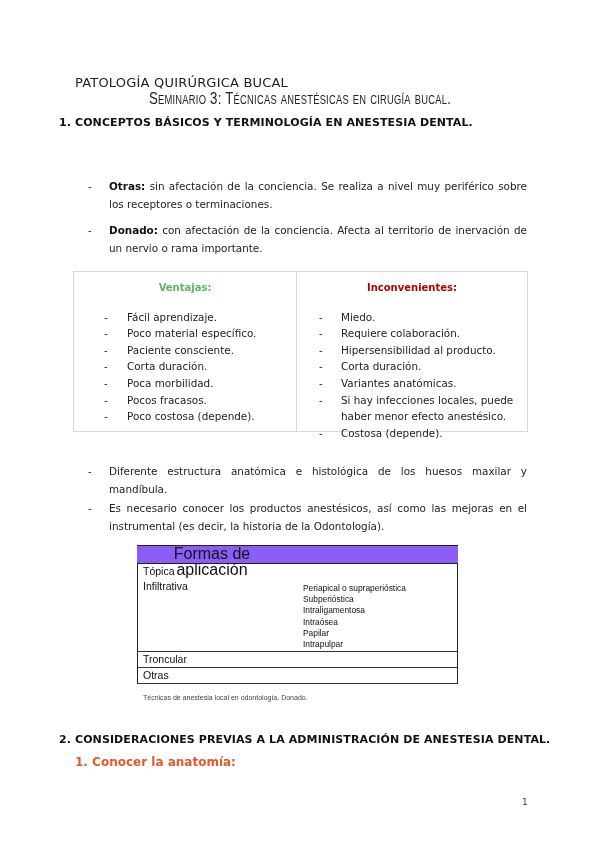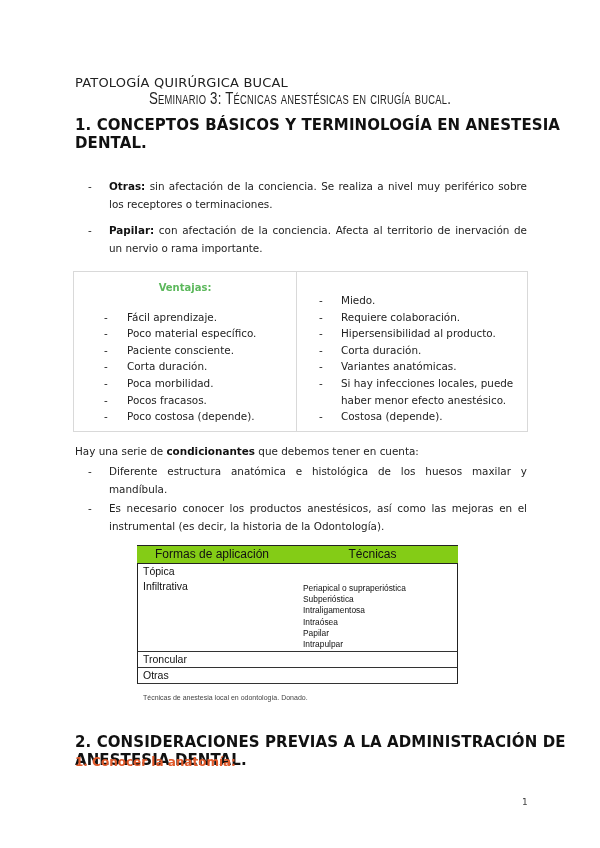--- a/index.html
+++ b/index.html
@@ -5,21 +5,21 @@
   html, body { margin: 0; padding: 0; background: #ffffff; }
   body { width: 600px; height: 848px; position: relative; overflow: hidden;
          font-family: "DejaVu Sans", sans-serif; color: #1a1a1a; }
   .page { position: absolute; left: 0; top: 0; width: 600px; height: 848px; }
   .header-label { position: absolute; left: 75px; top: 75px; font-size: 13px;
     letter-spacing: 0.2px; color: #222; }
   .doc-title { position: absolute; left: 0; width: 600px; top: 89px; text-align: center;
     font-family: "Liberation Sans Narrow", "Liberation Sans", sans-serif; font-size: 17px;
     font-variant: small-caps; letter-spacing: 0.3px; color: #222; transform: scaleX(0.78);
     transform-origin: 300px 0; }
-  .h1 { position: absolute; left: 75px; font-size: 15px; font-weight: bold; color: #111;
+  .h1 { position: absolute; left: 59px; font-size: 11px; font-weight: bold; color: #111;
     letter-spacing: 0.1px; }
   .para { position: absolute; left: 75px; width: 452px; font-size: 10.4px; line-height: 18px;
     text-align: justify; color: #222; }
   .green { color: #4caf50; font-weight: bold; }
   .b { font-weight: bold; color: #111; }
   .bullet { position: absolute; left: 88px; width: 440px; font-size: 10.4px; line-height: 18px; color:#222; }
   .bullet .dash { position: absolute; left: 0; top: 0; }
   .bullet .txt { position: absolute; left: 21px; width: 418px; text-align: justify; }
   .proscons { position: absolute; left: 73px; top: 271px; width: 455px; height: 161px;
     border: 1px solid #d9d9d9; box-sizing: border-box; }
@@ -31,22 +31,22 @@
   .col-left .col-title { color: #5cb85c; }
   .col-right .col-title { color: #b30000; }
   .col ul { list-style: none; margin: 12px; padding: 0; }
   .col li { position: relative; padding-left: 41px; }
   .col-right li { padding-left: 22px; }
   .col li::before { content: "-"; position: absolute; left: 18px; }
   .col-right li::before { left: 0; }
   .col-right ul { margin-left: 22px; }
   .techtable { position: absolute; left: 137px; top: 545px; width: 321px; border-collapse: collapse;
     font-family: "Liberation Sans", sans-serif; color: #111; }
-  .techtable .thead { height: 17px; background: #84cc16; border-top: 1px solid #222;
-    border-bottom: 1px solid #222; display: flex; font-size: 12px; }
+  .techtable .thead { height: 17px; background: #8b5cf6; border-top: 1px solid #222;
+    border-bottom: 1px solid #222; display: flex; font-size: 16px; }
   .techtable .thead div { line-height: 16px; text-align: center; }
   .techtable .th1 { width: 150px; }
   .techtable .th2 { width: 171px; }
   .row { position: relative; border-left: 1px solid #222; border-right: 1px solid #222; font-size: 10.5px; }
   .row-topica { height: 15px; line-height: 15px; padding-left: 5px; }
   .row-infil { height: 72px; border-bottom: 1.5px solid #333; }
   .row-infil .lbl { position: absolute; left: 5px; top: 0; line-height: 15px; }
   .row-infil .techs { position: absolute; left: 165px; top: 4px; font-size: 8.4px; line-height: 11.2px; }
   .row-tron, .row-otras { height: 15px; line-height: 15px; padding-left: 5px; border-bottom: 1.5px solid #333; }
   .caption { position: absolute; left: 143px; top: 694px; font-size: 7px; color: #444;
@@ -65,67 +65,64 @@
   <div class="h1" style="top:116px">1. CONCEPTOS BÁSICOS Y TERMINOLOGÍA EN ANESTESIA DENTAL.</div>
 
 
   <div class="bullet" style="top:177px">
     <span class="dash">-</span>
     <span class="txt"><span class="b">Otras:</span><span> sin afectación de la conciencia. Se realiza a nivel muy periférico sobre los receptores o terminaciones.</span></span>
   </div>
 
   <div class="bullet" style="top:221px">
     <span class="dash">-</span>
-    <span class="txt"><span class="b">Papilar:</span><span> con afectación de la conciencia. Afecta al territorio de inervación de un nervio o rama importante.</span></span>
+    <span class="txt"><span class="b">Donado:</span><span> con afectación de la conciencia. Afecta al territorio de inervación de un nervio o rama importante.</span></span>
   </div>
 
   <div class="proscons">
     <div class="divider"></div>
     <div class="col col-left">
       <div class="col-title">Ventajas:</div>
       <ul>
         <li>Fácil aprendizaje.</li>
         <li>Poco material específico.</li>
         <li>Paciente consciente.</li>
         <li>Corta duración.</li>
         <li>Poca morbilidad.</li>
         <li>Pocos fracasos.</li>
         <li>Poco costosa (depende).</li>
       </ul>
     </div>
     <div class="col col-right">
+      <div class="col-title">Inconvenientes:</div>
       <ul>
         <li>Miedo.</li>
         <li>Requiere colaboración.</li>
         <li>Hipersensibilidad al producto.</li>
         <li>Corta duración.</li>
         <li>Variantes anatómicas.</li>
         <li>Si hay infecciones locales, puede haber menor efecto anestésico.</li>
         <li>Costosa (depende).</li>
       </ul>
     </div>
   </div>
 
-  <div class="para" style="top:442px">
-    <span>Hay una serie de </span><span class="b">condicionantes</span><span> que debemos tener en cuenta:</span>
-  </div>
 
   <div class="bullet" style="top:462px">
     <span class="dash">-</span>
     <span class="txt">Diferente estructura anatómica e histológica de los huesos maxilar y mandíbula.</span>
   </div>
   <div class="bullet" style="top:499px">
     <span class="dash">-</span>
     <span class="txt">Es necesario conocer los productos anestésicos, así como las mejoras en el instrumental (es decir, la historia de la Odontología).</span>
   </div>
 
   <div class="techtable">
     <div class="thead">
       <div class="th1">Formas de aplicación</div>
-      <div class="th2">Técnicas</div>
     </div>
     <div class="row row-topica">Tópica</div>
     <div class="row row-infil">
       <div class="lbl">Infiltrativa</div>
       <div class="techs">
         <div>Periapical o supraperióstica</div>
         <div>Subperióstica</div>
         <div>Intraligamentosa</div>
         <div>Intraósea</div>
         <div>Papilar</div>

